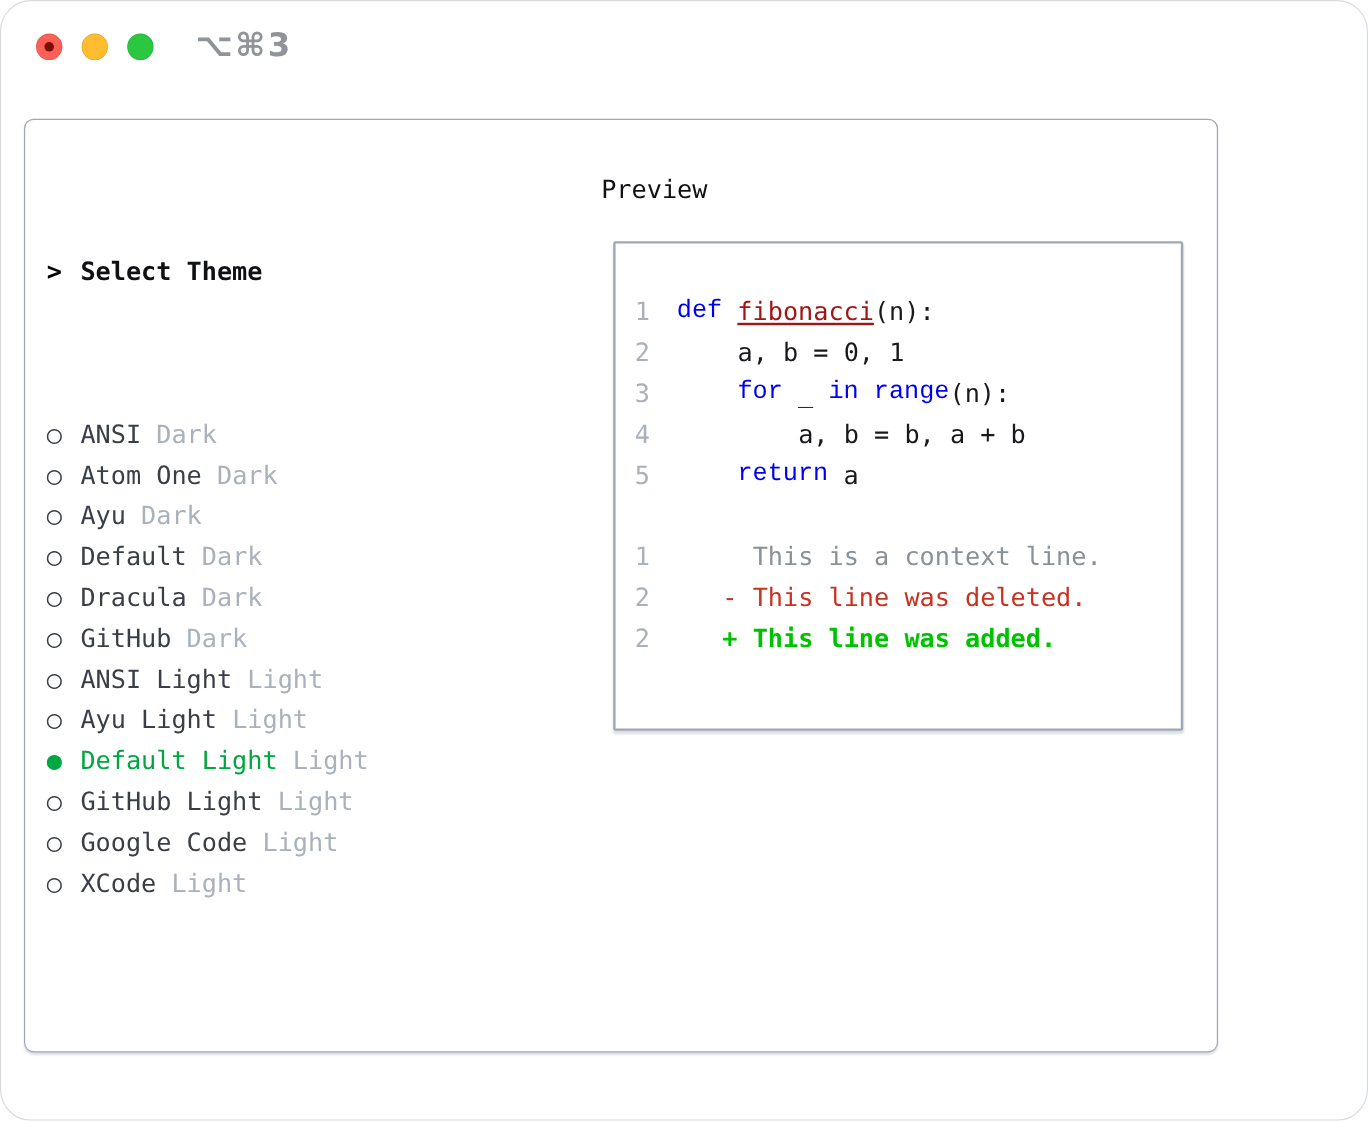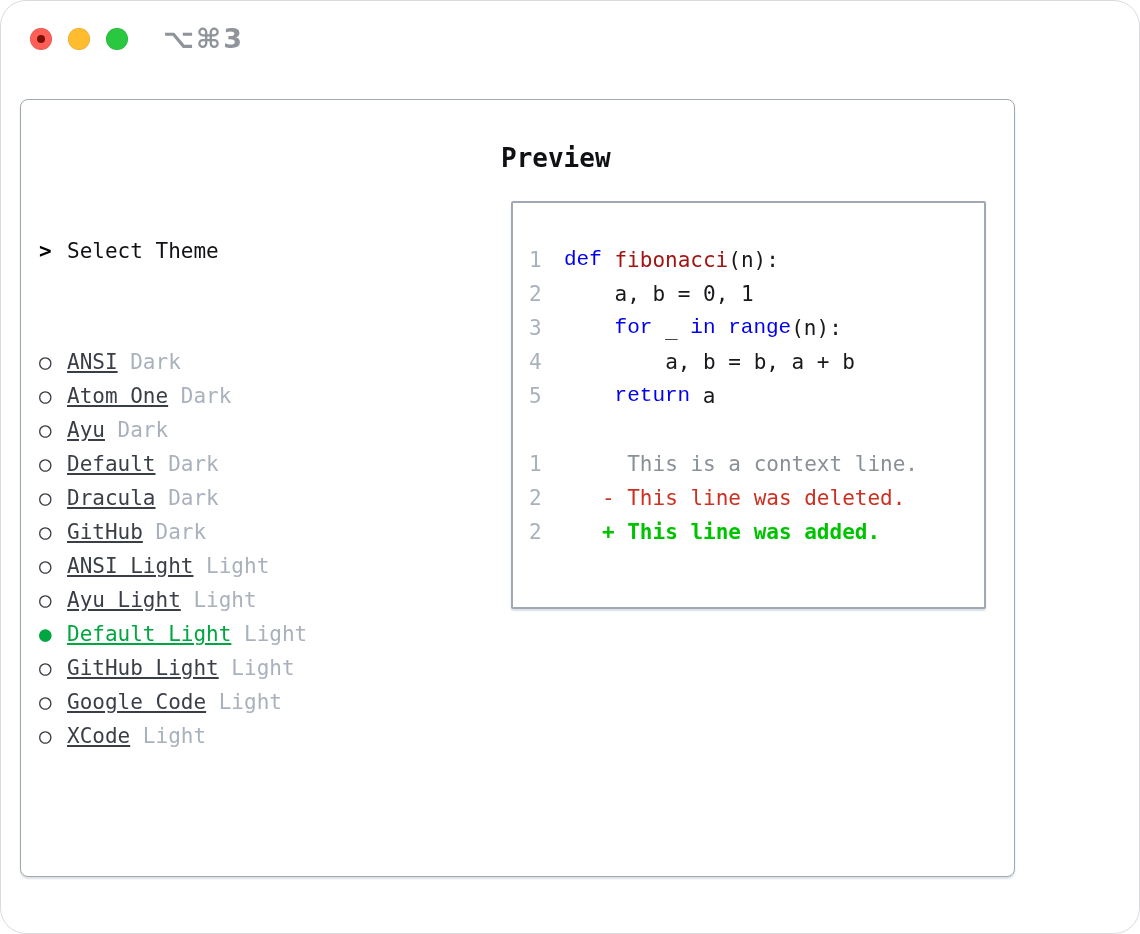--- a/index.html
+++ b/index.html
@@ -34,37 +34,37 @@
   .app-panel{position:absolute;left:19px;top:98px;width:995px;height:778px;
     border:1.5px solid var(--border);border-radius:8px;background:#fff;
     box-shadow:0 2px 2px rgba(154,163,173,0.35);}
 
   
   .left-pane{position:absolute;left:38px;top:140px;width:450px;
     font-size:21px;line-height:34px;white-space:pre;color:var(--text);}
   .row{display:flex;height:34px;align-items:baseline;line-height:34px;}
   .marker{display:inline-block;width:28px;flex:0 0 28px;color:var(--text);}
   .cursor{color:#000;font-weight:700;}
-  .htitle{font-weight:400;color:var(--heading);margin-top:25px;}
-  .tname{color:var(--text);text-decoration:underline;}
+  .htitle{font-weight:700;color:var(--heading);}
+  .tname{color:var(--text);}
   .tvariant{color:var(--muted);}
   .option.sel .marker,.option.sel .tname{color:var(--selected-green);}
   .apply-section{margin-top:34px;}
 
   
   .preview-title{position:absolute;left:500px;top:140px;height:34px;
-    line-height:34px;font-size:26px;font-weight:700;color:var(--heading);}
+    line-height:34px;font-size:21px;font-weight:400;color:var(--heading);}
   .preview-box{position:absolute;left:510px;top:200px;width:475px;height:408px;
     border:2px solid var(--border);border-radius:2px;background:#fff;
     box-shadow:0 2px 2px rgba(154,163,173,0.35);overflow:hidden;}
   .code{padding:40px 0 0 16px;font-size:21px;line-height:34px;white-space:pre;}
   .cl{display:flex;height:34px;line-height:34px;}
   .num{display:inline-block;width:35px;flex:0 0 35px;color:var(--muted);}
   .seg-keyword{color:var(--keyword);font-family:Liberation Mono, monospace;}
-  .seg-function{color:var(--function);}
+  .seg-function{color:var(--function);text-decoration:underline;}
   .seg-plain{color:var(--code-text);}
   .seg-context{color:var(--context);text-align:right;}
   .seg-deleted{color:var(--deleted);}
   .seg-added{color:var(--added);font-weight:bold;}
 </style>
 </head>
 <body>
 
 <div class="window">
 

